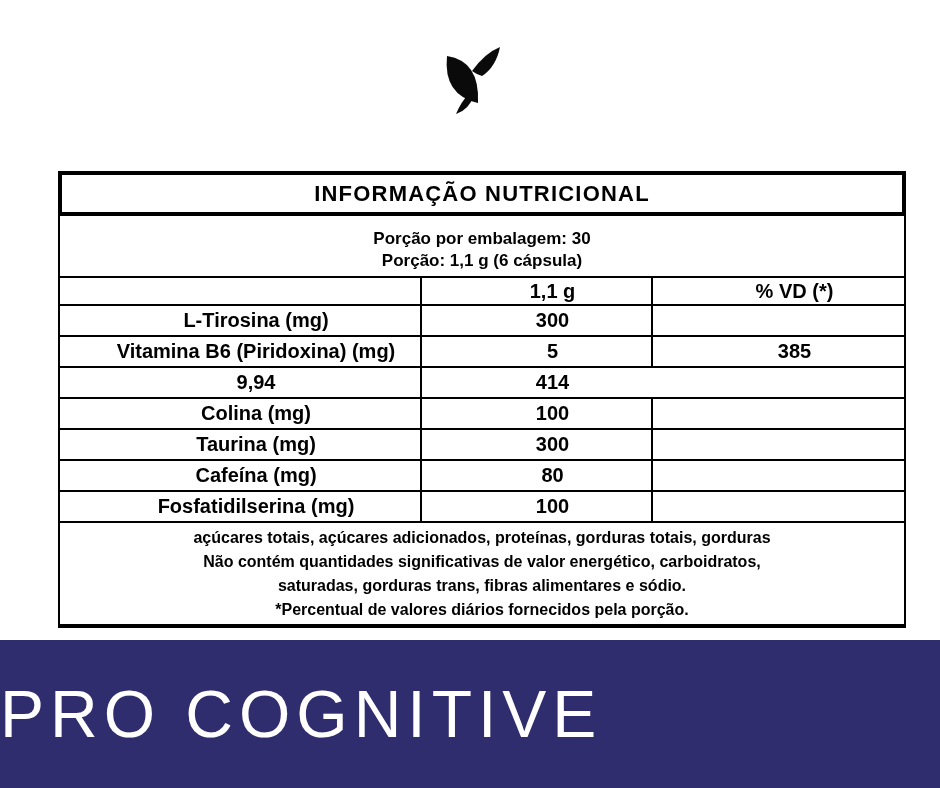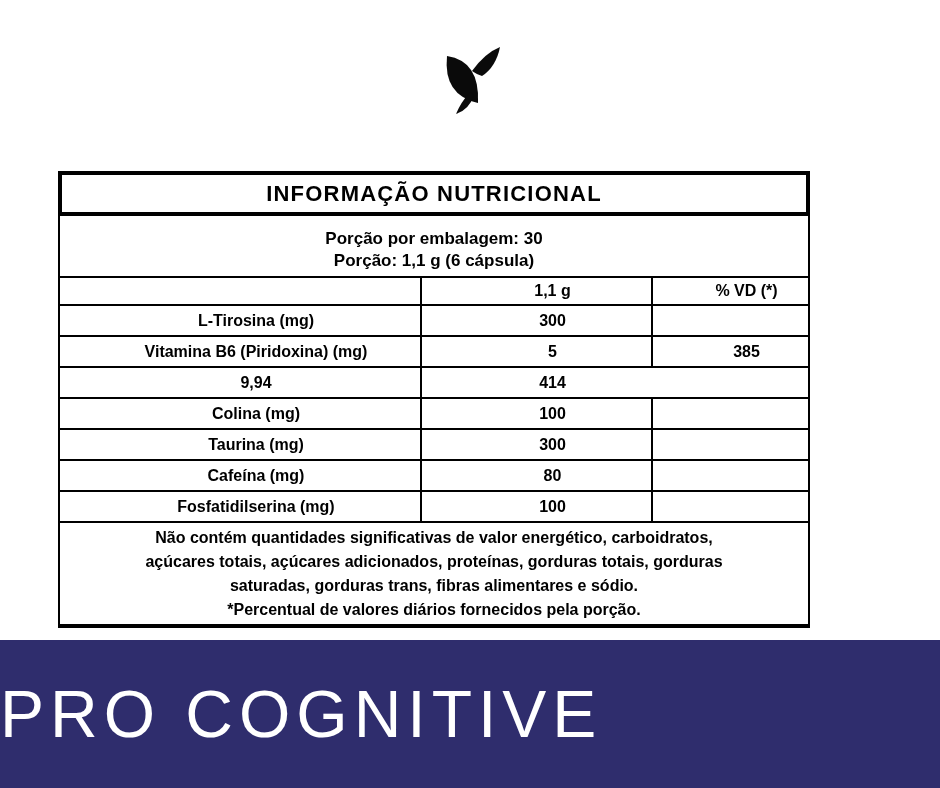--- a/index.html
+++ b/index.html
@@ -16,21 +16,21 @@
   .logo {
     position:absolute;
     left:434px; top:42px;
     width:72px; height:76px;
   }
 
   
   .nutri {
     position:absolute;
     left:58px; top:171px;
-    width:752px;
+    width:848px;
   }
   .title-box {
     border:4px solid #000;
     height:45px;
     display:flex; align-items:center; justify-content:center;
     font-size:22px; font-weight:800; letter-spacing:1.2px;
   }
   .tbl-body {
     border-left:2.5px solid #000;
     border-right:2.5px solid #000;
@@ -43,21 +43,21 @@
     font-size:17px; font-weight:700; line-height:21.5px;
   }
   .grid-row {
     display:grid;
     grid-template-columns:360px 231px 1fr;
     border-bottom:2px solid #000;
   }
   .grid-row > div {
     height:29px;
     display:flex; align-items:center; justify-content:center;
-    font-size:16px; font-weight:700;
+    font-size:20px; font-weight:700;
     overflow:hidden; white-space:nowrap;padding-left:32px;
   }
   .grid-row.colhead > div { height:26px; font-weight:800; }
   .grid-row > div + div { border-left:2px solid #000; }
   .footnote {
     text-align:center;
     padding:3px 0 2px;
     font-size:16px; font-weight:700; line-height:24px;
   }
   .footnote div { white-space:nowrap; }
@@ -131,22 +131,22 @@
       <div>80</div>
       <div></div>
     </div>
     <div class="grid-row">
       <div>Fosfatidilserina (mg)</div>
       <div>100</div>
       <div></div>
     </div>
 
     <div class="footnote">
+      <div>açúcares totais, açúcares adicionados, proteínas, gorduras totais, gorduras</div>
       <div>Não contém quantidades significativas de valor energético, carboidratos,</div>
-      <div>açúcares totais, açúcares adicionados, proteínas, gorduras totais, gorduras</div>
       <div>saturadas, gorduras trans, fibras alimentares e sódio.</div>
       <div>*Percentual de valores diários fornecidos pela porção.</div>
     </div>
   </div>
 </div>
 
 <div class="banner" style="background-color: rgb(47, 45, 109);">
   <div class="banner-text" style="color: rgb(255, 255, 255);">PRO COGNITIVE</div>
 </div>
 

